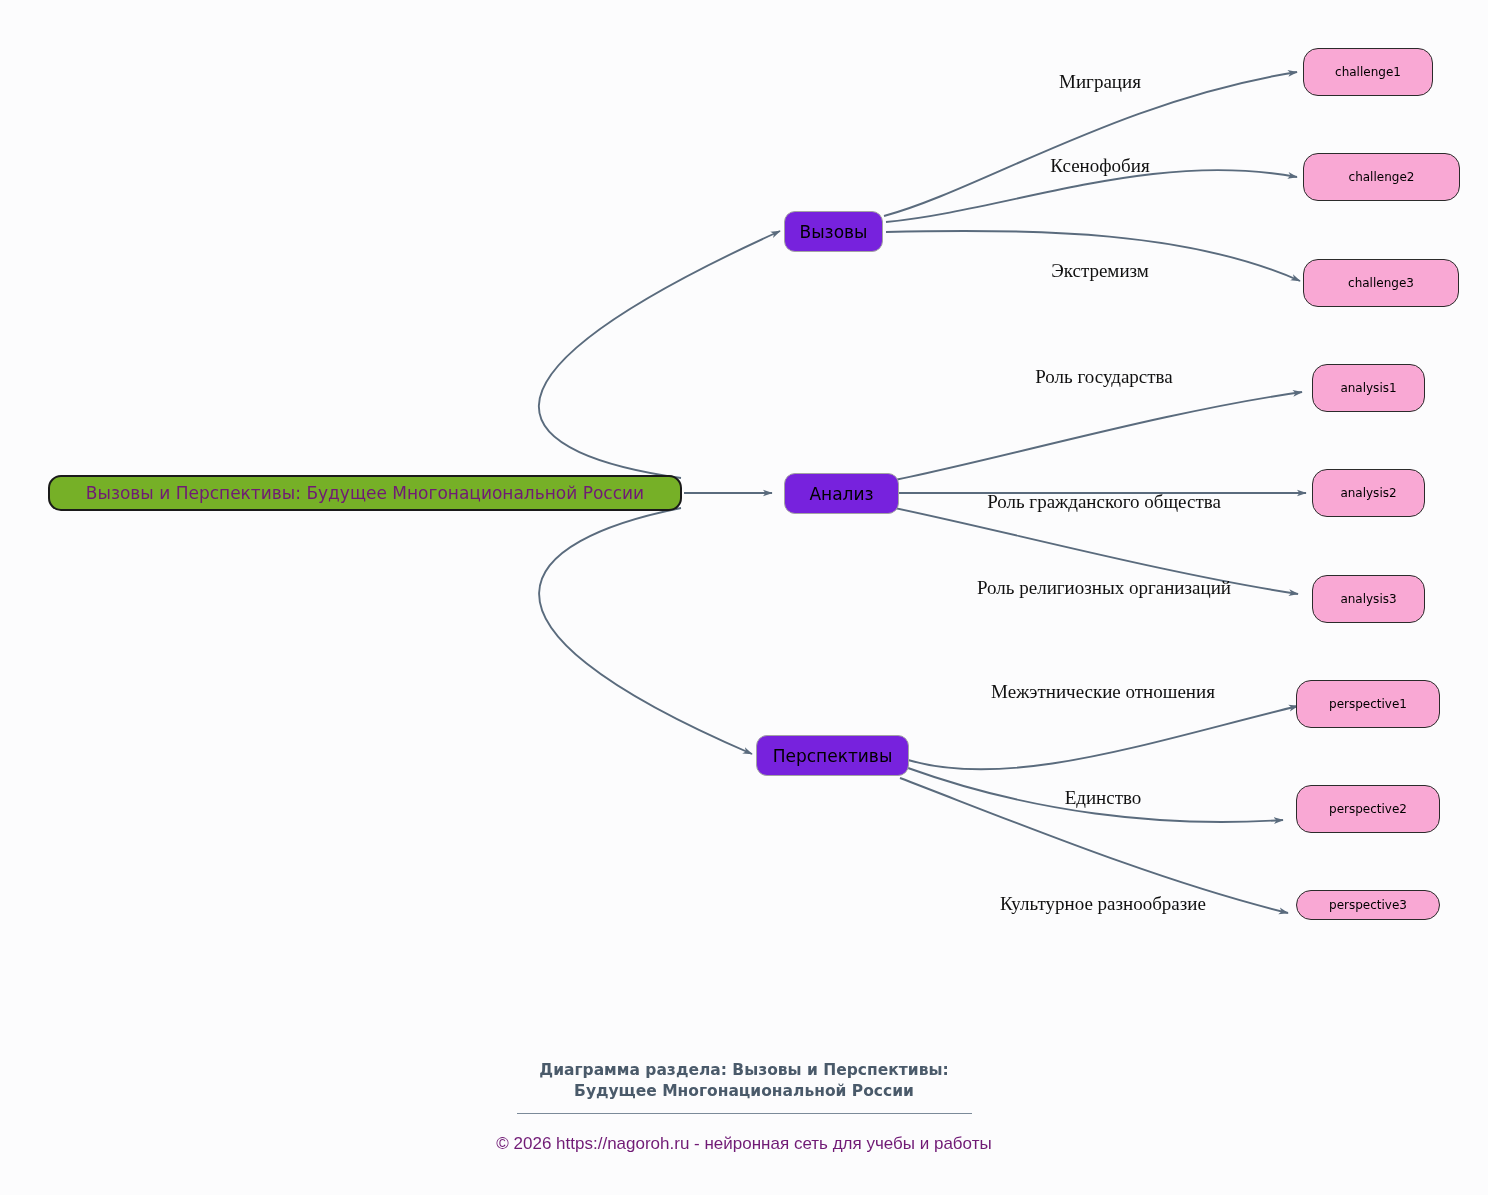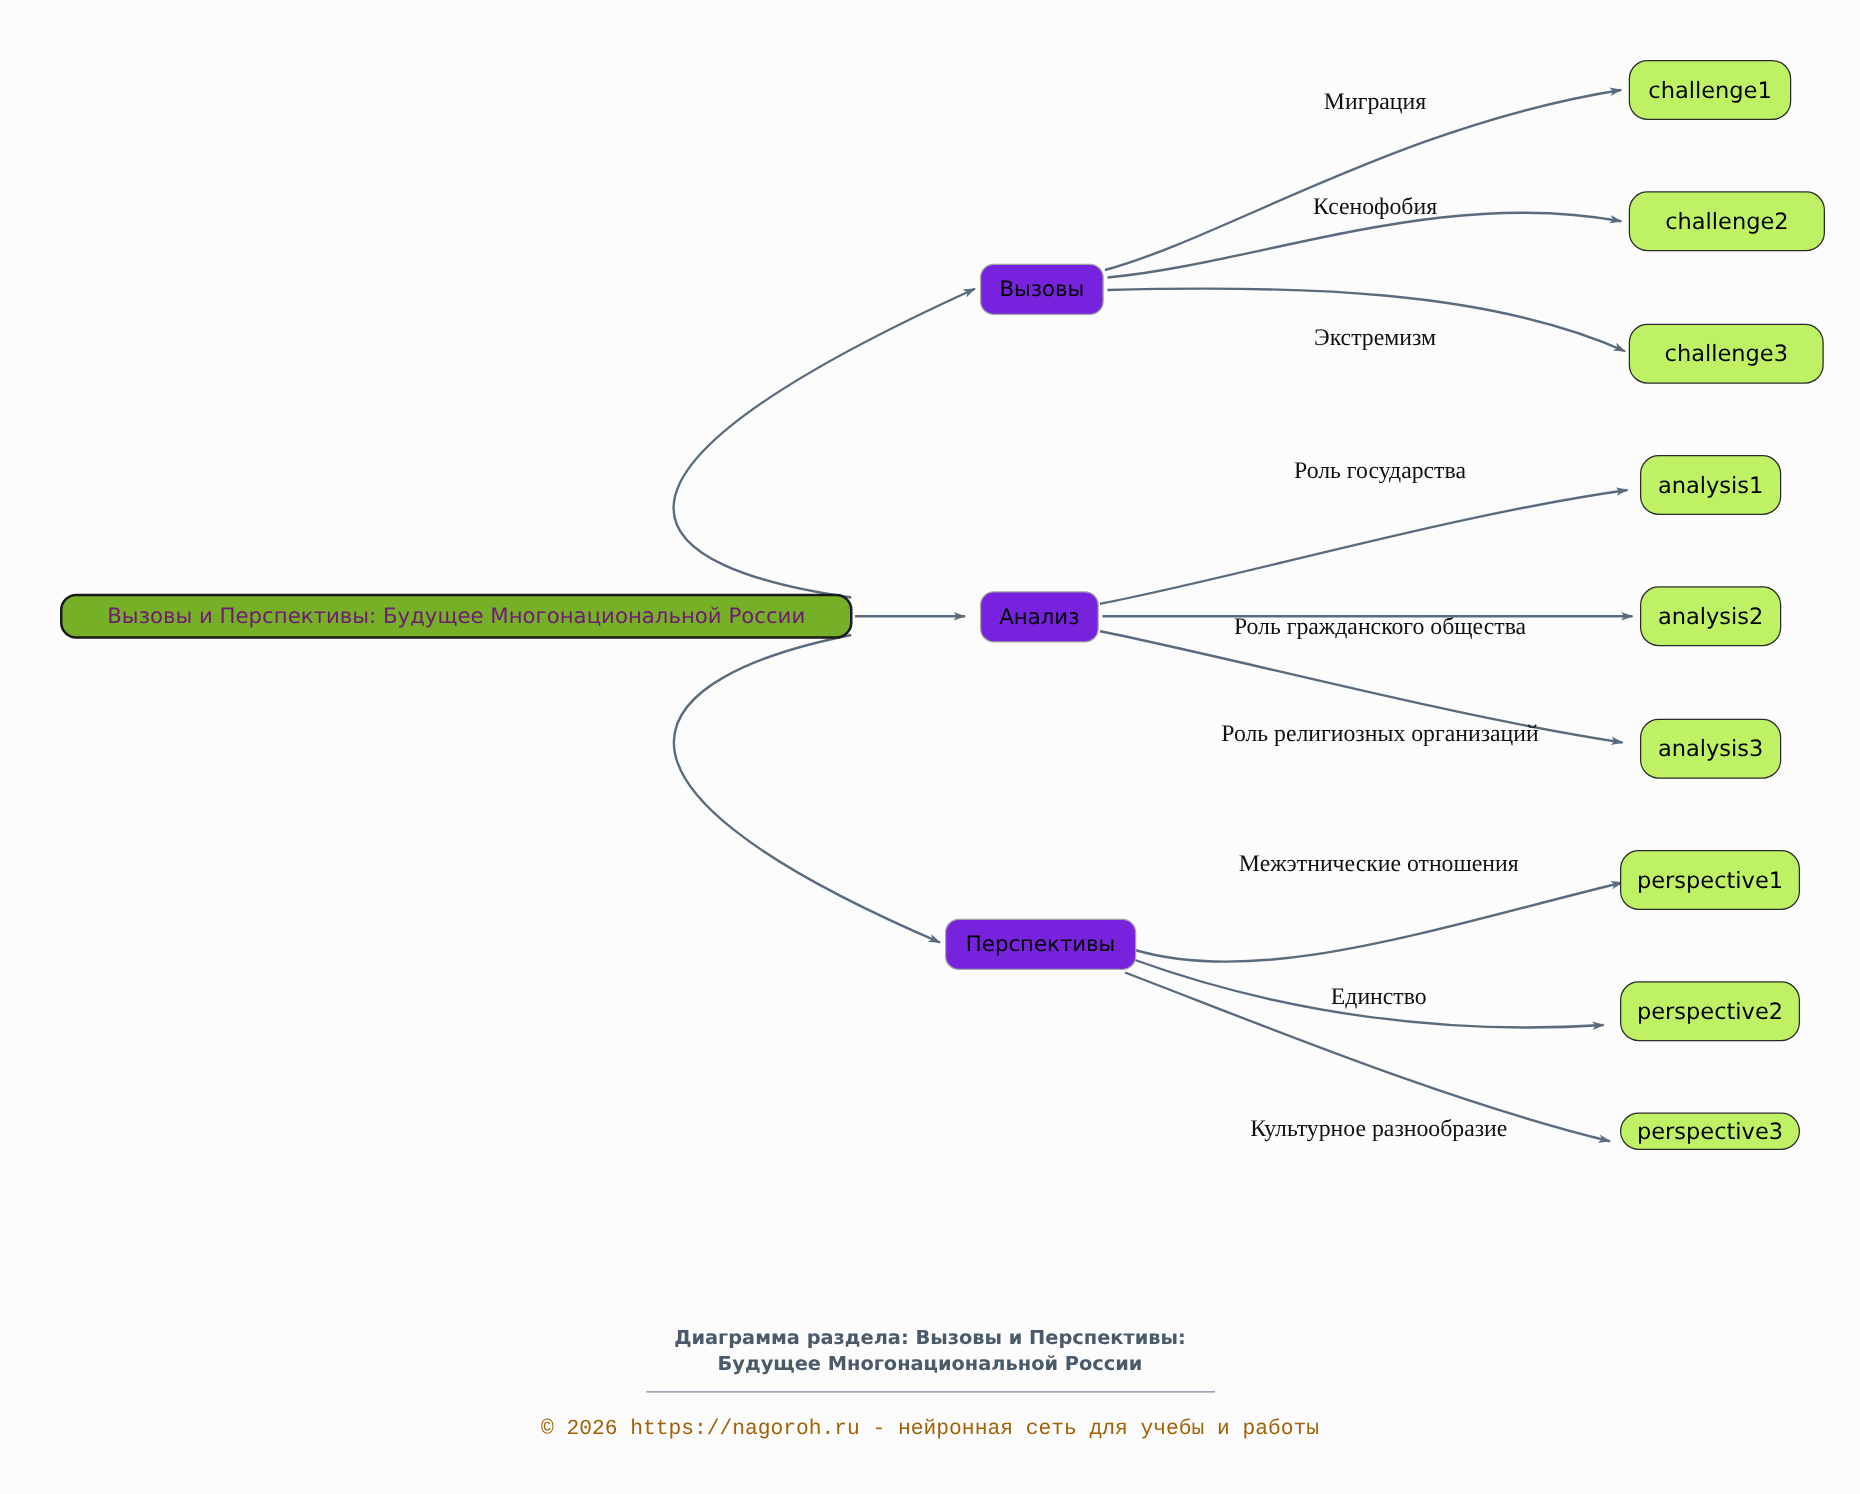--- a/index.html
+++ b/index.html
@@ -43,25 +43,25 @@
   .node-branch {
     background: #7722dd;
     border: 1px solid #a3a3a3;
     border-radius: 11px;
     color: #000000;
     font-size: 17px;
     font-family: "DejaVu Sans", sans-serif;
     padding: 0 12px;
   }
   .node-leaf {
-    background: #bef264;
+    background: #f9a8d4;
     border: 1.6px solid #2b2b2b;
     border-radius: 15px;
     color: #000000;
-    font-size: 18px;
+    font-size: 12px;
     font-family: "DejaVu Sans", sans-serif;
     padding: 0 26px;
   }
   .edge-label {
     position: absolute;
     font-family: "Liberation Serif", "DejaVu Serif", serif;
     font-size: 19px;
     color: #111111;
     white-space: nowrap;
     transform: translate(-50%, -50%);
@@ -81,23 +81,23 @@
     line-height: 21px;
     white-space: pre-line;
   }
   .footer-rule {
     width: 455px;
     margin: 11px auto 0 auto;
     border-top: 1.5px solid #7b8a99;
   }
   .footer-copy {
     margin-top: 20px;
-    font-family: Liberation Mono, monospace;
+    font-family: Liberation Sans, sans-serif;
     font-size: 17px;
-    color: #a16207;
+    color: #701a75;
   }
 </style>
 </head>
 <body>
 
 <div id="canvas">
 
   <svg class="edges" viewBox="0 0 1488 1195">
     <defs>
       <marker id="arrow" markerWidth="11" markerHeight="11" refX="9.2" refY="4" orient="auto" markerUnits="userSpaceOnUse">
@@ -125,21 +125,21 @@
   </svg>
 
   <div class="node node-root" style="left:48px; top:475px; width:634px; height:36px;">
     <span>Вызовы и Перспективы: Будущее Многонациональной России</span>
   </div>
 
   <div class="node node-branch" style="left:784px; top:211px; width:99px; height:41px;">
     <span>Вызовы</span>
   </div>
 
-  <div class="node node-branch" style="left:784px; top:473px; width:95px; height:41px;text-align:center;">
+  <div class="node node-branch" style="left:784px; top:473px; width:115px; height:41px;text-align:center;">
     <span>Анализ</span>
   </div>
 
   <div class="node node-branch" style="left:756px; top:735px; width:153px; height:41px;">
     <span>Перспективы</span>
   </div>
 
   <div class="node node-leaf" style="left:1303px; top:48px; width:130px; height:48px;">
     <span>challenge1</span>
   </div>

